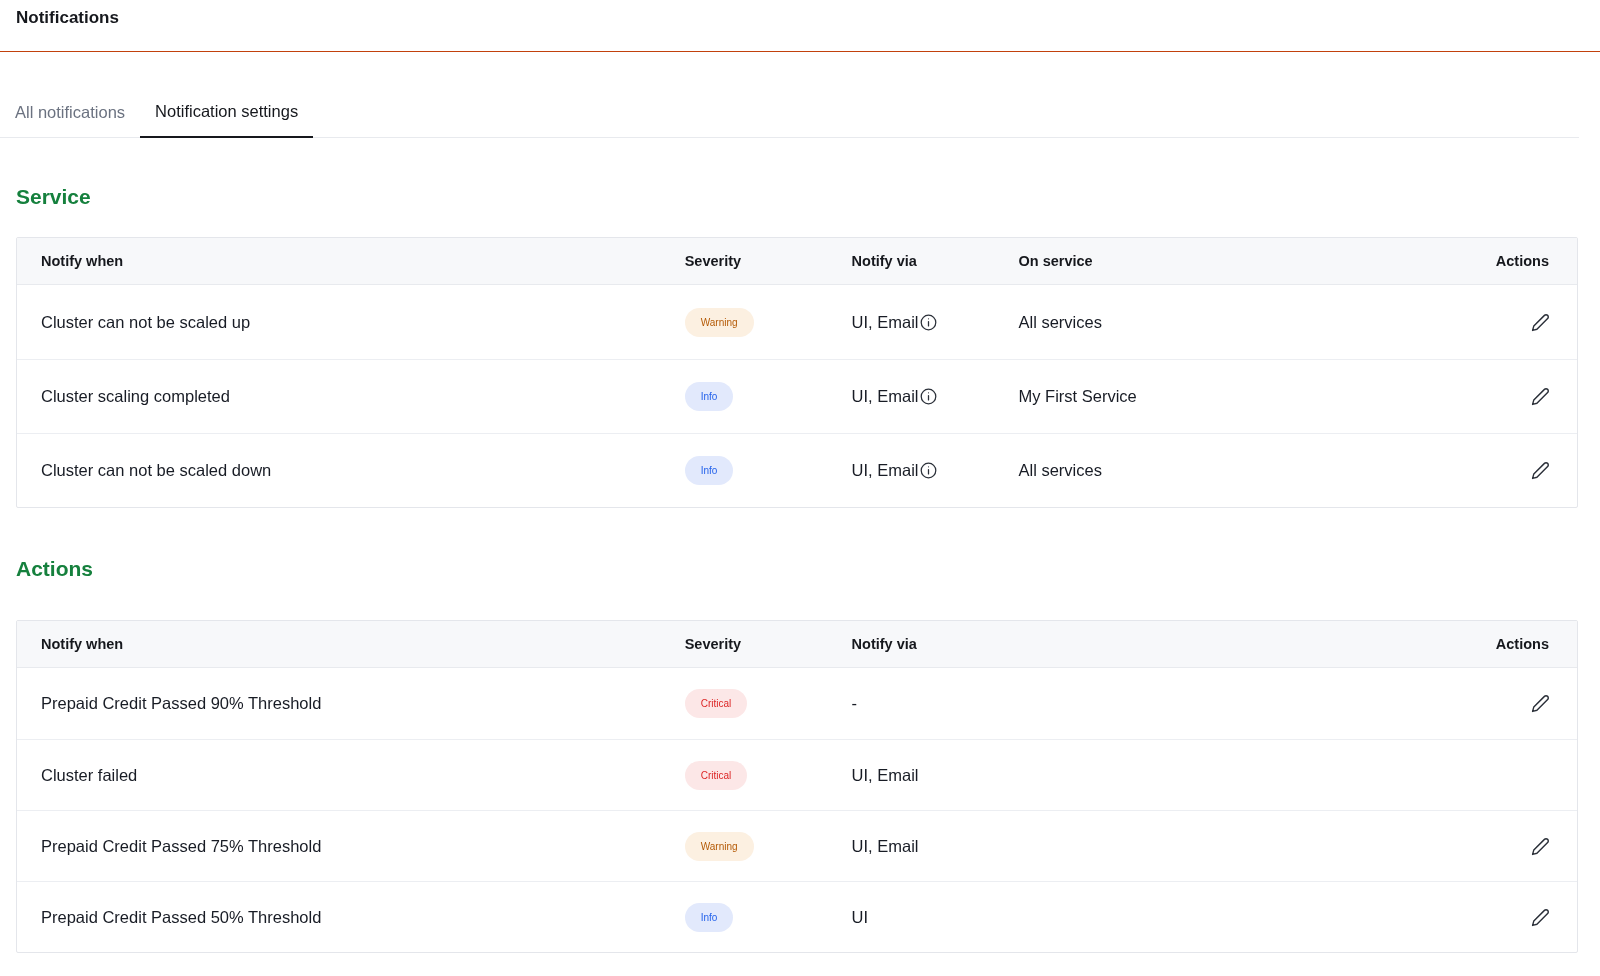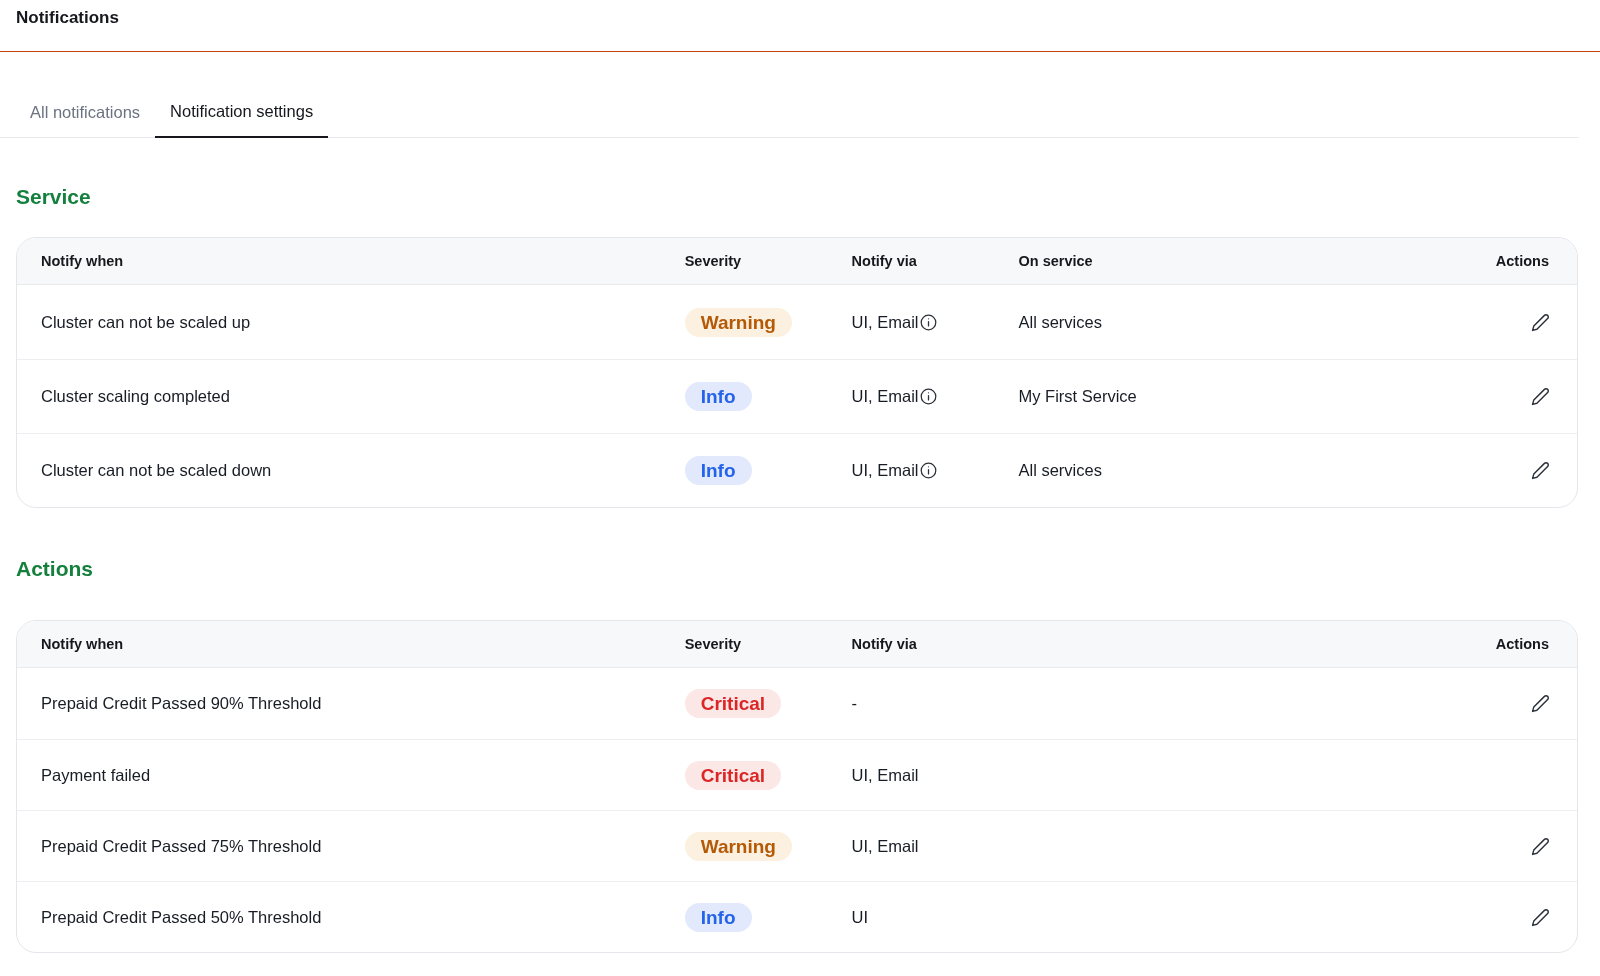--- a/index.html
+++ b/index.html
@@ -20,21 +20,20 @@
   .page-title {
     font-size: 17px;
     font-weight: 700;
     line-height: 22px;
     color: #16181d;
   }
 
   
   .tabs-bar {
     margin-top: 34px;
-    padding-left: 15px;
     border-bottom: 1px solid #e8eaee;
     display: flex;
     width: 1579px;
   }
   .tab {
     background: none; border: none;
     height: 52px;
     display: flex; align-items: center;
     padding: 0 15px;
     font-family: inherit;
@@ -59,21 +58,21 @@
   }
   #section-0 .section-heading { margin-top: 47px; }
   #section-1 .section-heading { margin-top: 49px; }
   #section-0 .table-wrap { margin-top: 28px; }
   #section-1 .table-wrap { margin-top: 39px; }
 
   .table-wrap {
     margin-left: 16px;
     width: 1562px;
     border: 1px solid #e4e6eb;
-    border-radius: 20px;
+    border-radius: 2px;
     overflow: hidden;
     background: #ffffff;
   }
   table {
     width: 100%;
     border-collapse: separate;
     border-spacing: 0;
     table-layout: fixed;
   }
   thead th {
@@ -101,22 +100,22 @@
   #section-0 tbody td { height: 74px; }
   #section-1 tbody td { height: 71px; }
   tbody tr + tr td { border-top: 1px solid #eceef2; }
   tbody td.first { padding-left: 24px; }
   tbody td.actions { text-align: right; padding-right: 22px; }
 
   .severity-badge {
     display: inline-block;
     padding: 6px 16px;
     border-radius: 999px;
-    font-size: 19px;
-    font-weight: 700;
+    font-size: 10px;
+    font-weight: 400;
     line-height: 17px;
   }
 
   .notify-via-wrap { display: inline-flex; align-items: flex-start; }
   .info-icon { display: inline-flex; cursor: pointer; }
 
   .edit-button {
     background: none; border: none; cursor: pointer;
     width: 30px; height: 30px;
     display: inline-flex; align-items: center; justify-content: center;
@@ -246,21 +245,21 @@
             <td><span class="notify-via-wrap">
                 <span>-</span>
               </span></td>
             <td class="actions"><button class="edit-button">
                 <svg width="19" height="19" viewBox="0 0 24 24" fill="none" stroke="#2b3039" stroke-width="1.8" stroke-linecap="round" stroke-linejoin="round">
                   <path d="M17 3a2.828 2.828 0 1 1 4 4L7.5 20.5 2 22l1.5-5.5L17 3z"></path>
                 </svg>
               </button></td>
           </tr>
           <tr>
-            <td class="first">Payment failed</td>
+            <td class="first">Cluster failed</td>
             <td><span class="severity-badge" style="background: rgb(252, 231, 231); color: rgb(220, 38, 38);">Critical</span></td>
             <td><span class="notify-via-wrap">
                 <span>UI, Email</span>
               </span></td>
             <td class="actions"></td>
           </tr>
           <tr>
             <td class="first">Prepaid Credit Passed 75% Threshold</td>
             <td><span class="severity-badge" style="background: rgb(252, 240, 225); color: rgb(180, 90, 6);">Warning</span></td>
             <td><span class="notify-via-wrap">

